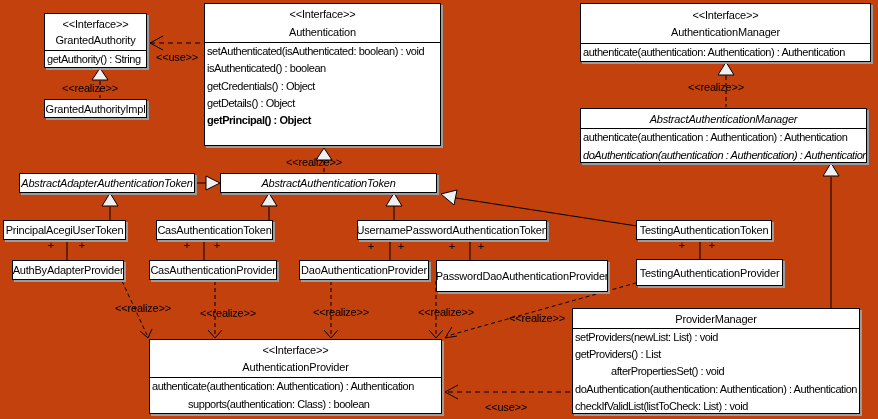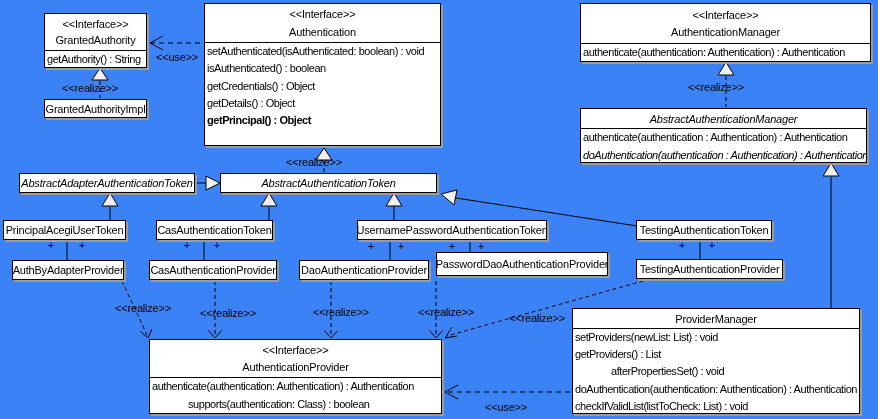--- a/index.html
+++ b/index.html
@@ -1,16 +1,16 @@
 <!DOCTYPE html>
 <html><head>
 <meta charset="utf-8">
 <style>
   html,body{margin:0;padding:0;background:#f0f0f0;}
-  .canvas{position:relative;width:878px;height:419px;background:#3b82f6;overflow:hidden;
+  .canvas{position:relative;width:878px;height:419px;background:#c2410c;overflow:hidden;
           font-family:"Liberation Sans","DejaVu Sans",sans-serif;font-size:11px;color:#000;}
   .wires{position:absolute;left:0;top:0;width:878px;height:419px;}
   .box{position:absolute;background:#fff;border:1px solid #000;box-sizing:border-box;
        box-shadow:2px 2px 0 0 #9c9c9c;overflow:hidden;}
   .hdr{border-bottom:1px solid #000;display:flex;flex-direction:column;justify-content:space-evenly;
        text-align:center;overflow:hidden;}
   .st,.nm{white-space:nowrap;letter-spacing:-0.2px;line-height:14px;}
   .one{display:flex;align-items:center;justify-content:center;text-align:center;}
   .m{white-space:nowrap;overflow:hidden;padding-left:2px;letter-spacing:-0.45px;}
   .it{font-style:italic;}
@@ -186,25 +186,25 @@
   </div>
 
   <div class="box one" style="left:149px;top:260px;width:128px;height:20px;">
     <div class="nm">CasAuthenticationProvider</div>
   </div>
 
   <div class="box one" style="left:299px;top:260px;width:130px;height:20px;">
     <div class="nm">DaoAuthenticationProvider</div>
   </div>
 
-  <div class="box one" style="left:436px;top:252px;width:172px;height:24px;">
+  <div class="box one" style="left:436px;top:260px;width:172px;height:32px;">
     <div class="nm">PasswordDaoAuthenticationProvider</div>
   </div>
 
-  <div class="box one" style="left:636px;top:259px;width:147px;height:20px;">
+  <div class="box one" style="left:636px;top:259px;width:147px;height:27px;">
     <div class="nm">TestingAuthenticationProvider</div>
   </div>
 
   <div class="box" style="left:149px;top:339px;width:293px;height:75px;">
     <div class="hdr" style="height:37px;">
       <div class="st">&lt;&lt;Interface&gt;&gt;</div>
       <div class="nm">AuthenticationProvider</div>
     </div>
     <div class="m" style="line-height:17.5px;">authenticate(authentication: Authentication) : Authentication</div>
     <div class="m" style="line-height:17.5px;margin-left:36px;">supports(authentication: Class) : boolean</div>

